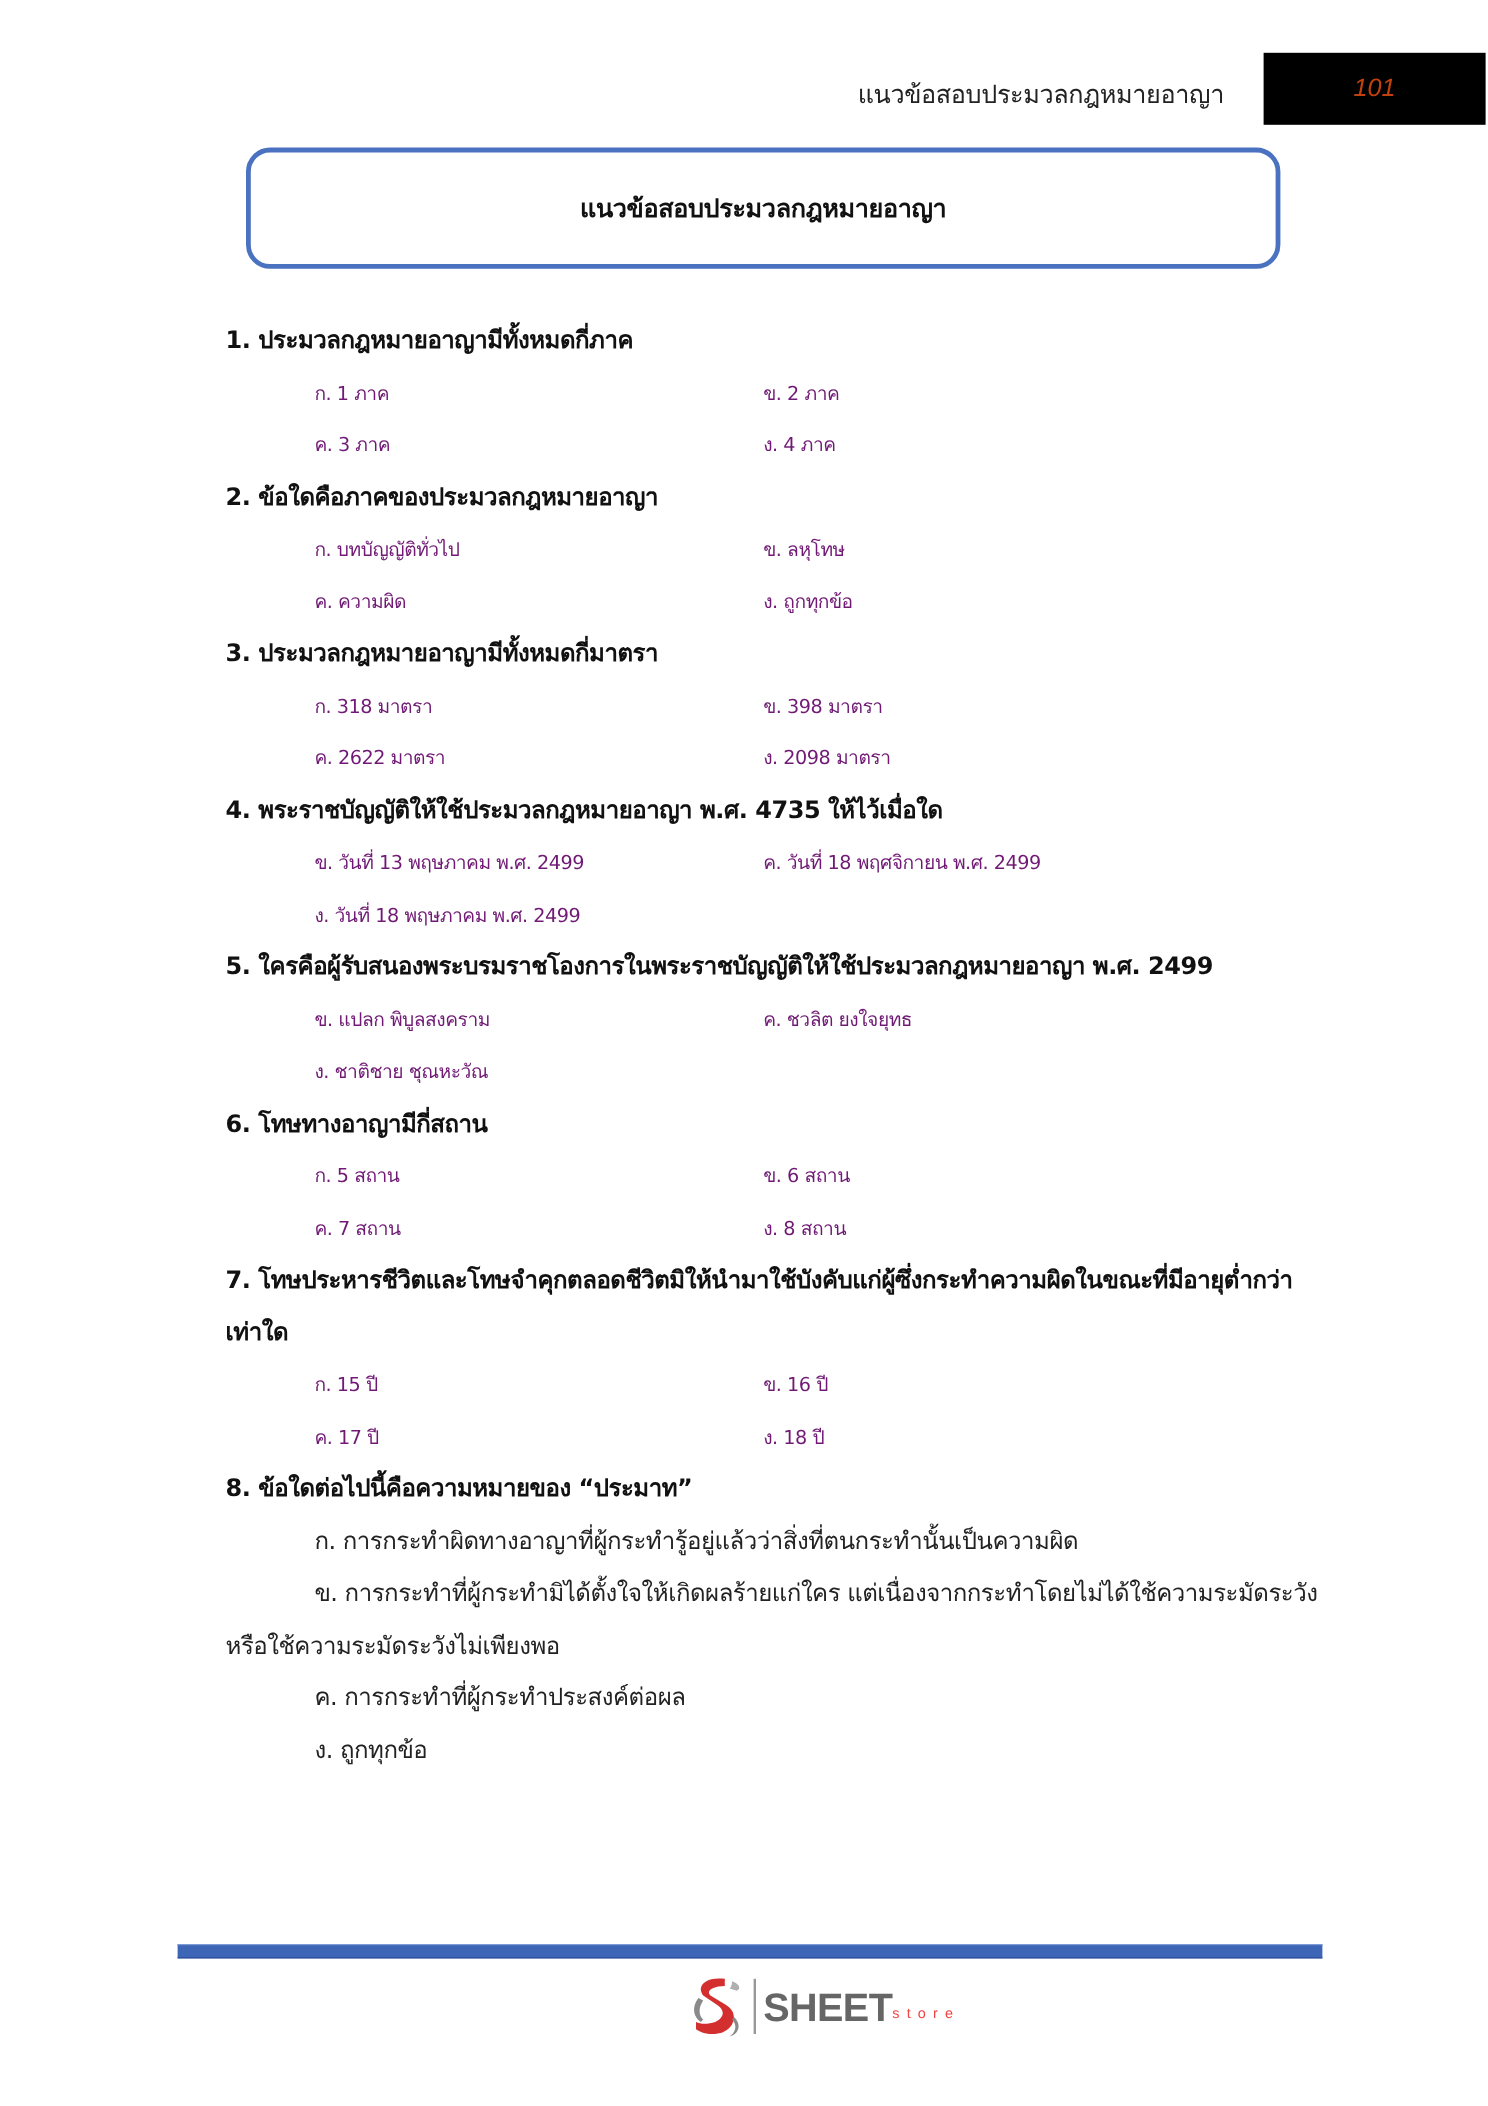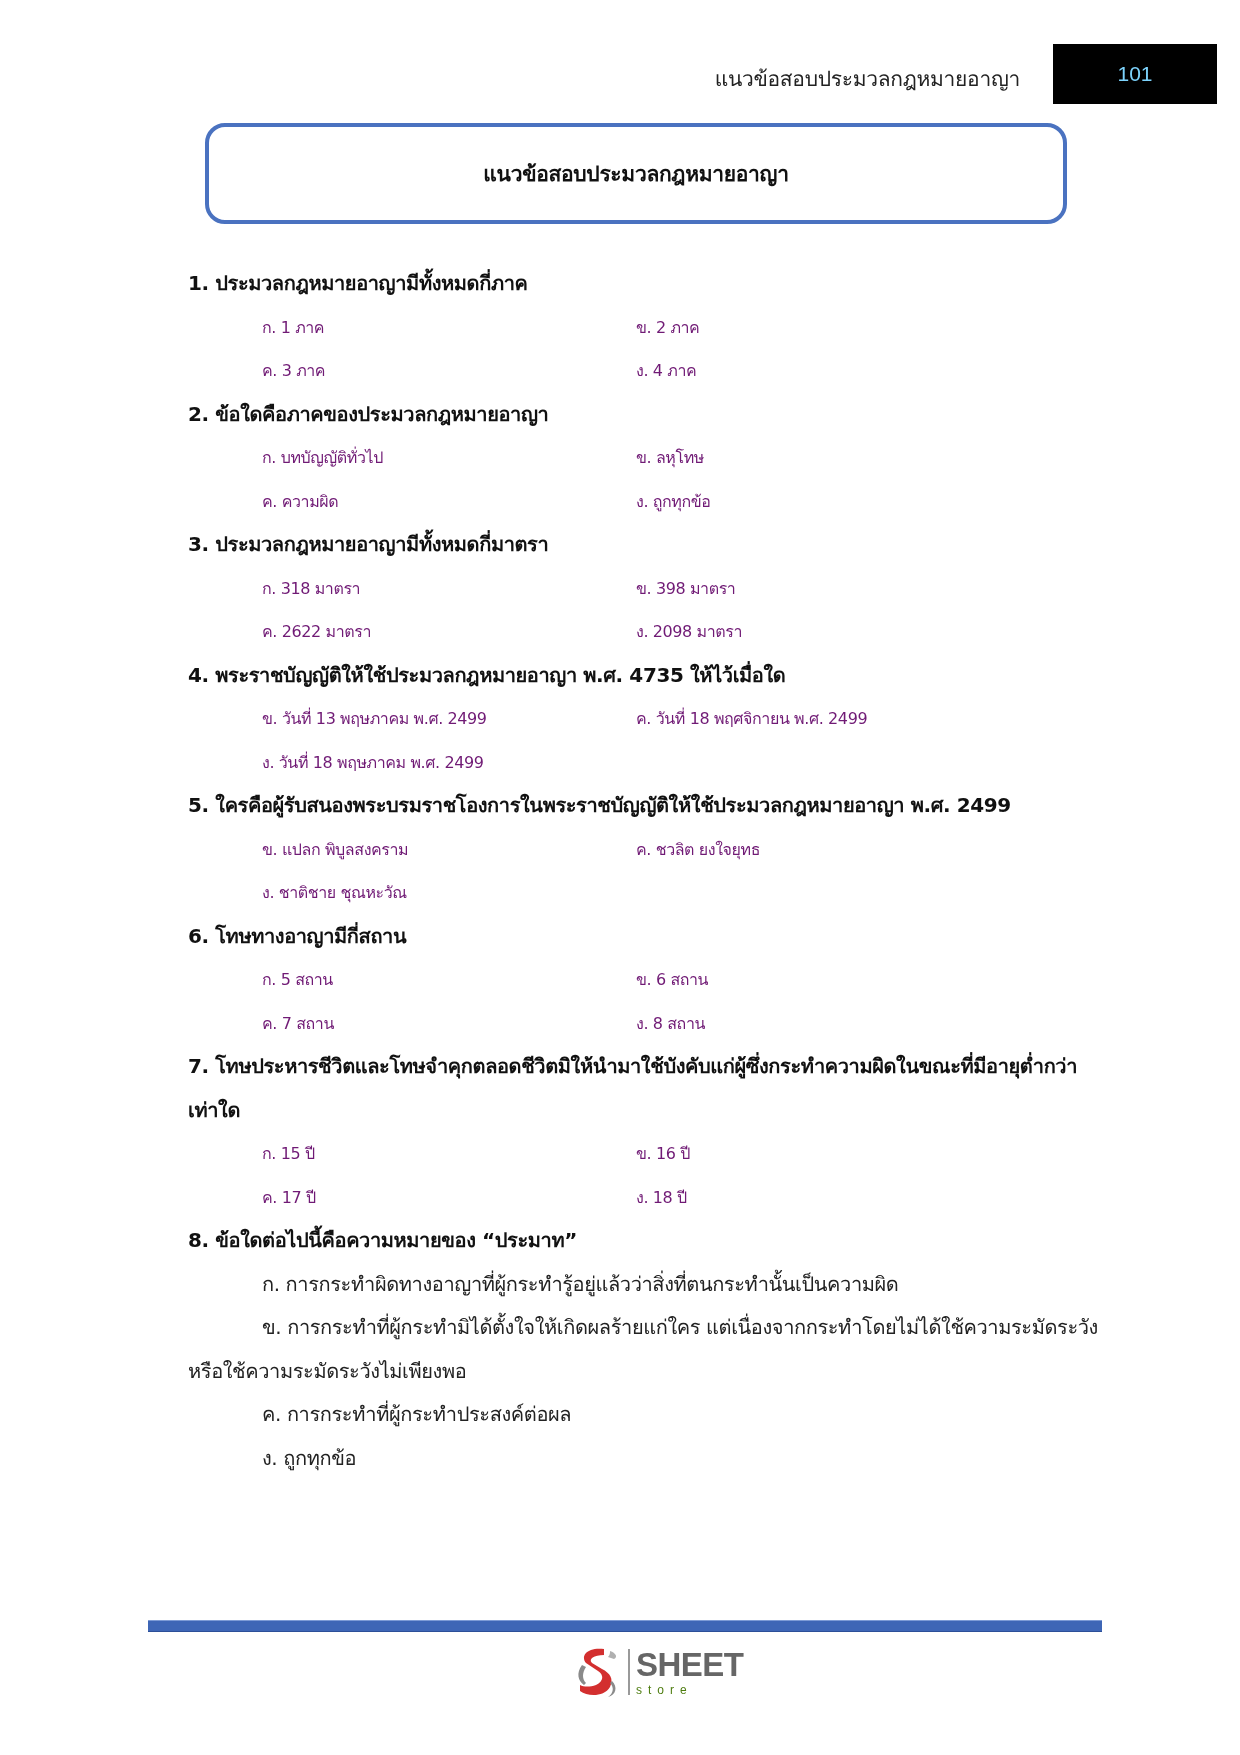--- a/index.html
+++ b/index.html
@@ -6,23 +6,23 @@
     body {
       width: 1240px; height: 1755px; position: relative; overflow: hidden;
       font-family: "DejaVu Sans", "Liberation Sans", sans-serif;
       color: #111;
     }
     .header-title {
       position: absolute; left: 600px; top: 62px; width: 420px; text-align: right;
       font-size: 21px; color: #222; font-weight: normal; letter-spacing: -0.3px;
     }
     .page-num-box {
-      position: absolute; left: 1053px; top: 44px; width: 164px; height: 60px;
-      background: #000; color: #7dd3fc; display: flex; align-items: center; justify-content: center;
-      font-family: "Liberation Sans", sans-serif; font-size: 21px;
+      position: absolute; left: 1053px; top: 44px; width: 185px; height: 60px;
+      background: #000; color: #c2410c; display: flex; align-items: center; justify-content: center;
+      font-family: "Liberation Sans", sans-serif; font-size: 21px; font-style: italic;
     }
     .title-box {
       position: absolute; left: 205px; top: 123px; width: 862px; height: 101px;
       border: 4px solid #4a72c0; border-radius: 20px; box-sizing: border-box;
       display: flex; align-items: center; justify-content: center;
     }
     .title-box span { font-size: 21px; font-weight: bold; color: #111; letter-spacing: -0.3px; }
 
     .content { position: absolute; left: 188px; top: 262px; width: 920px; }
     .q { font-weight: bold; font-size: 20px; height: 43.5px; line-height: 43.5px; white-space: nowrap; letter-spacing: -0.4px; }
@@ -32,23 +32,23 @@
     .opt-full { font-size: 20px; line-height: 43.5px; color: #222; padding-left: 74px; letter-spacing: -0.4px; }
     .opt-full.hang { padding-left: 0; text-indent: 74px; }
 
     .footer-bar {
       position: absolute; left: 148px; top: 1620px; width: 954px; height: 10px;
       background: #3e66b6; border-top: 1px solid #7d9bd6; border-bottom: 1px solid #2c4f98;
     }
     .logo { position: absolute; left: 574px; top: 1645px; display: flex; align-items: center; }
     .logo-mark { width: 50px; height: 54px; }
     .logo-sep { width: 2px; height: 46px; background: #999; margin: 0 6px 0 4px; }
-    .logo-text { display: flex; flex-direction: column; line-height: 1; }
+    .logo-text { display: flex; flex-direction: row; line-height: 1; }
     .logo-text .big { font-family: "Liberation Sans", sans-serif; font-weight: bold; font-size: 33px; color: #666; letter-spacing: -0.5px; }
-    .logo-text .small { font-family: "Liberation Sans", sans-serif; font-size: 12px; color: #4d7c0f; letter-spacing: 6px; margin-top: 3px; }
+    .logo-text .small { font-family: "Liberation Sans", sans-serif; font-size: 12px; color: #ef4444; letter-spacing: 6px; margin-top: 16px; }
   </style>
 </head>
 <body>
 
 <div class="header-title">แนวข้อสอบประมวลกฎหมายอาญา</div>
 <div class="page-num-box">
   <span>101</span>
 </div>
 
 <div class="title-box">

